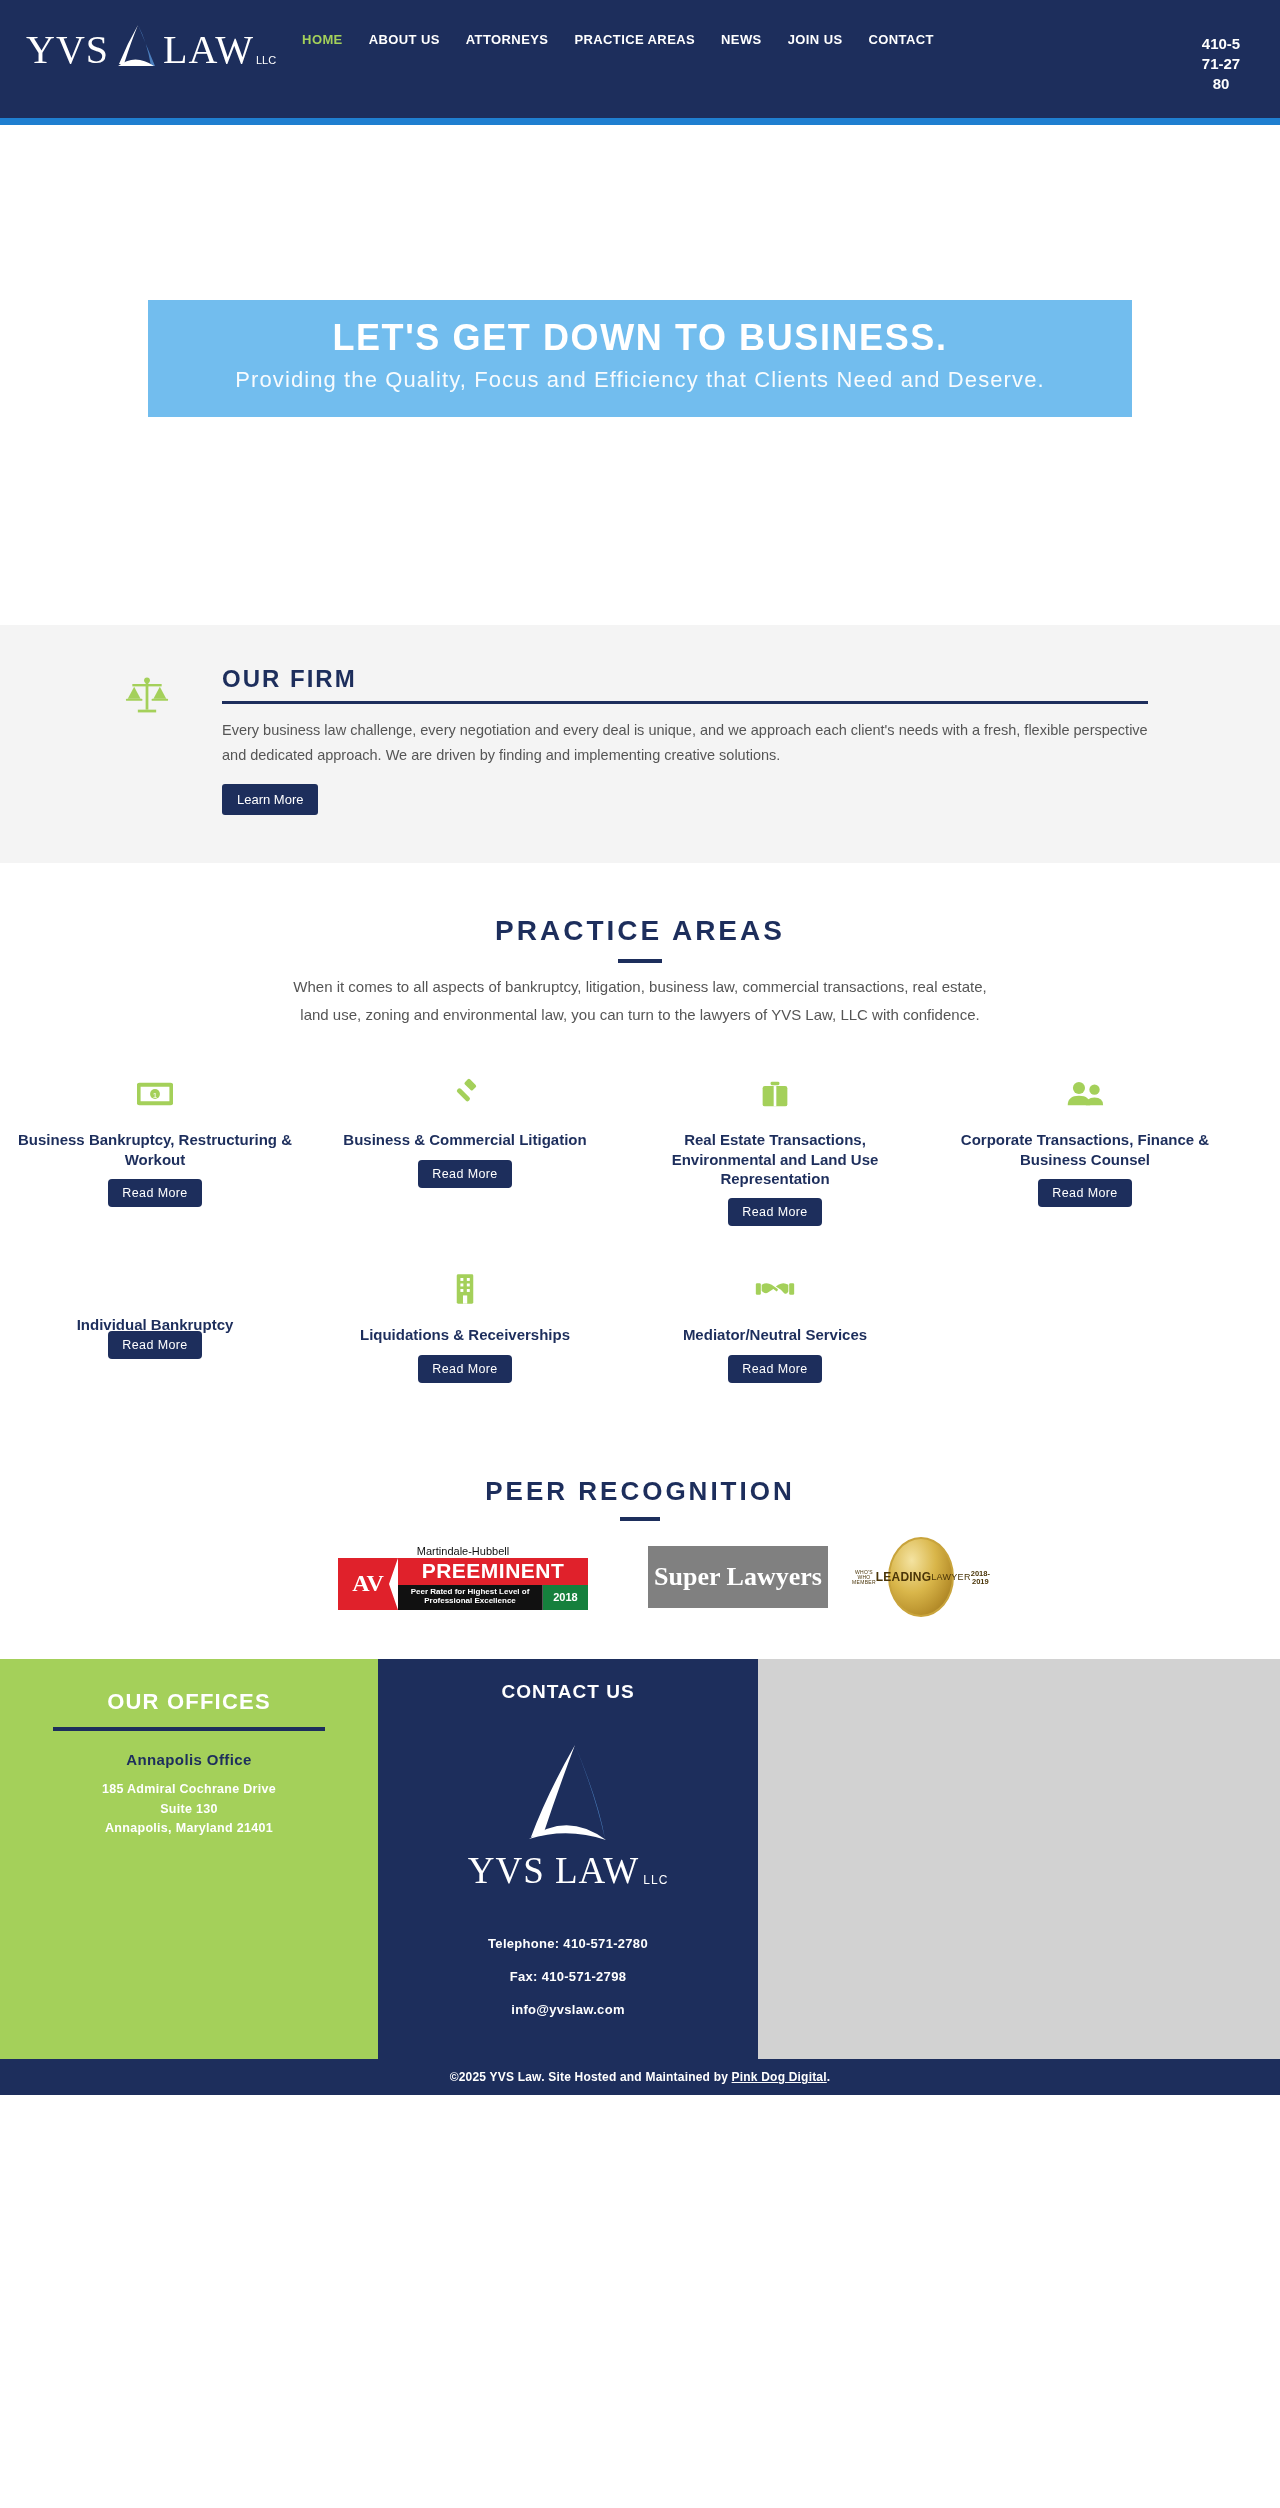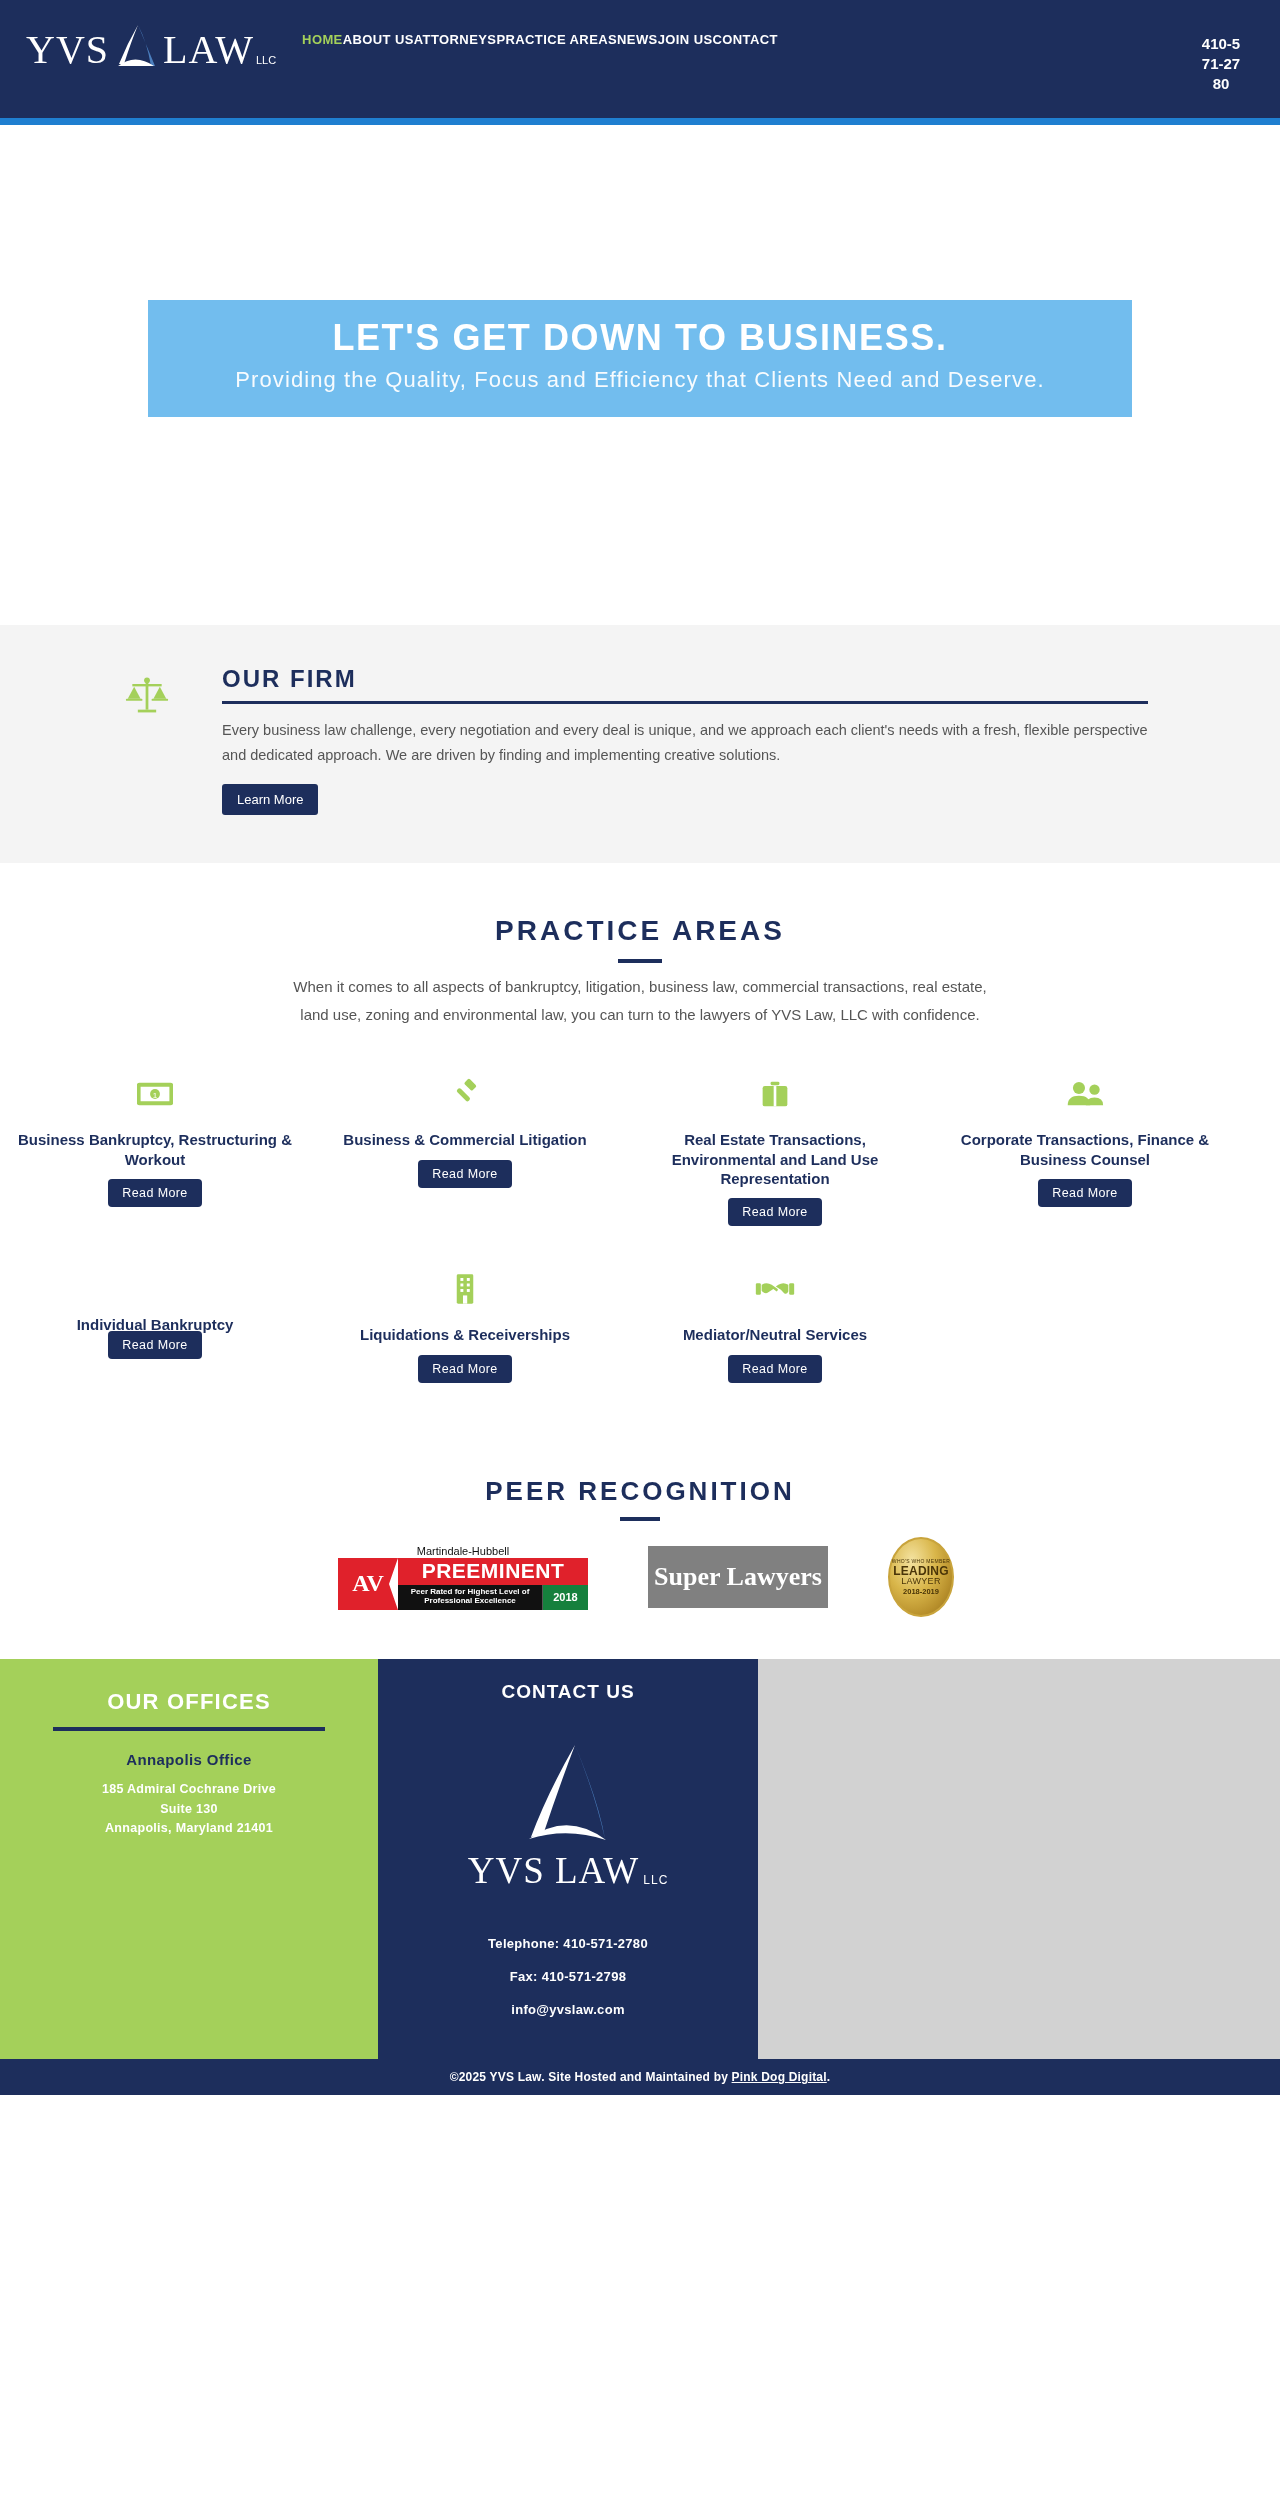--- a/index.html
+++ b/index.html
@@ -44,20 +44,21 @@
   .brand-llc {
     font-family: "Liberation Sans", sans-serif;
     color: #ffffff;
     font-size: 11px;
     margin-left: 2px;
     margin-bottom: 4px;
   }
   .main-nav {
     display: flex;
     align-items: center;
+    gap: 26px;
     padding-left: 26px;
     padding-top: 14px;
     flex: 1 1 auto;
   }
   .nav-link {
     color: #ffffff;
     font-size: 13px;
     font-weight: bold;
     letter-spacing: 0.4px;
     text-decoration: none;
@@ -238,21 +239,21 @@
   }
   .badge-sl {
     background: #808080; width: 180px; height: 62px; display: flex;
     align-items: center; justify-content: center;
     color: #fff; font-family: "Liberation Serif", serif; font-size: 26px; font-weight: bold;
   }
   .badge-ll {
     width: 66px; height: 80px; border-radius: 50%;
     background: radial-gradient(ellipse at 35% 28%, #f4e3a1 0%, #d9b64a 42%, #b8902c 72%, #8e6a18 100%);
     border: 2px solid #c9a43c;
-    display: flex; flex-direction: column; align-items: center; justify-content: center;
+    display: flex; flex-direction: row; align-items: center; justify-content: center;
     color: #4a3508; text-align: center; line-height: 1.05;
   }
   .badge-ll-1 { font-size: 5px; letter-spacing: 0.3px; }
   .badge-ll-2 { font-size: 12px; font-weight: bold; letter-spacing: 0.2px; }
   .badge-ll-3 { font-size: 9px; letter-spacing: 0.3px; }
   .badge-ll-4 { font-size: 7.5px; font-weight: bold; margin-top: 1px; }
 
   
   .footer-wrap { background: #d2d2d2; display: flex; height: 400px; }
   .offices-col {

